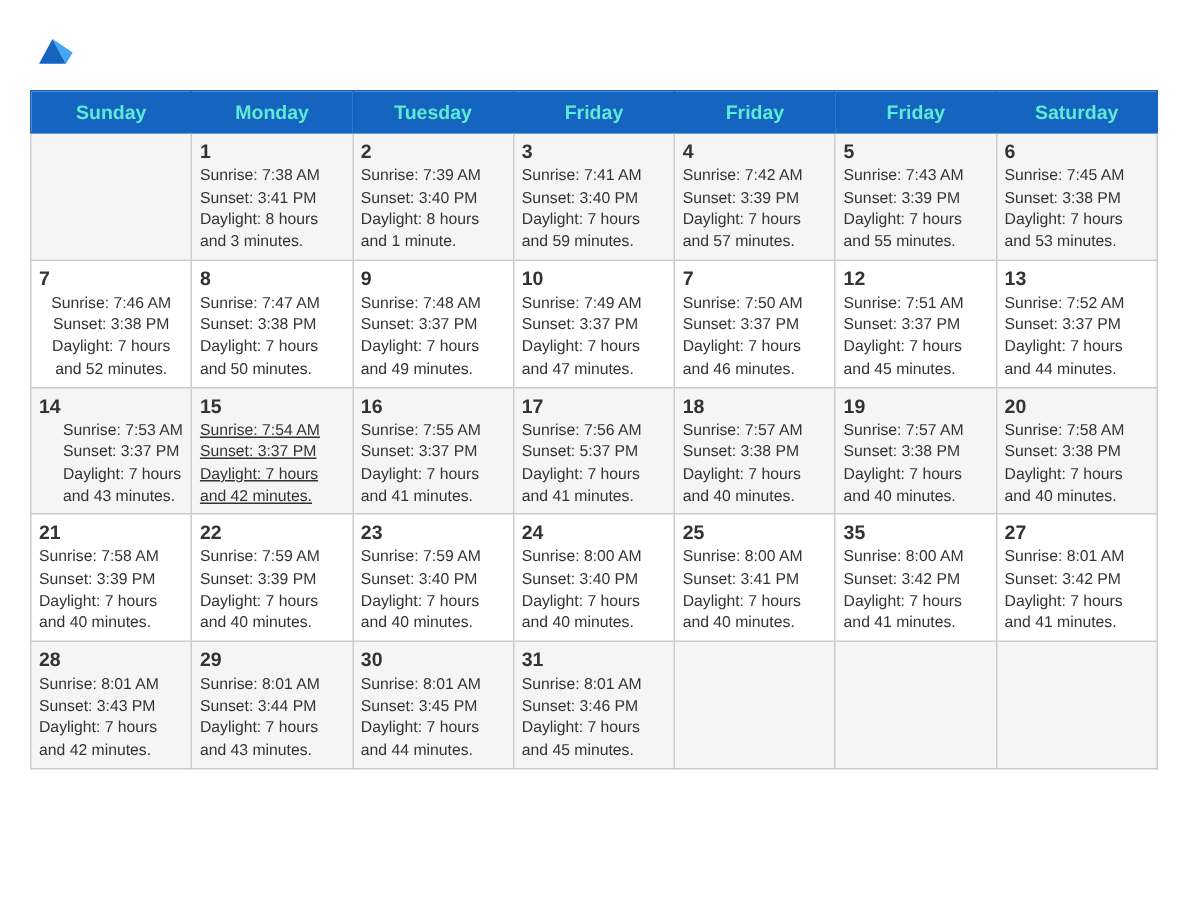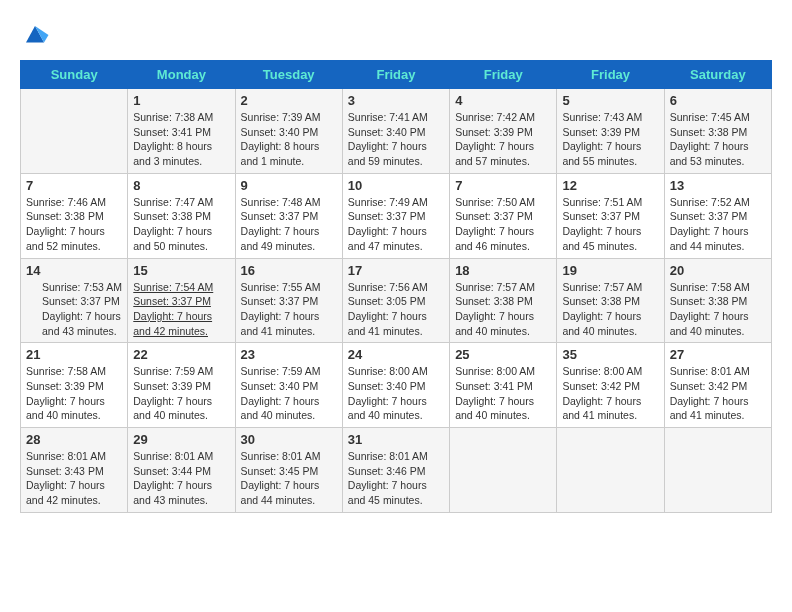--- a/index.html
+++ b/index.html
@@ -160,21 +160,21 @@
           <span class="day-number">6</span>
           <div class="cell-content" style="white-space: pre-line;">Sunrise: 7:45 AM
 Sunset: 3:38 PM
 Daylight: 7 hours
 and 53 minutes.</div>
         </td>
       </tr>
       <tr>
         <td>
           <span class="day-number">7</span>
-          <div class="cell-content" style="white-space: pre-line;">Sunrise: 7:46 AM
+          <div class="cell-content" style="white-space: pre-line; text-align: center;">Sunrise: 7:46 AM
 Sunset: 3:38 PM
 Daylight: 7 hours
 and 52 minutes.</div>
         </td>
         <td>
           <span class="day-number">8</span>
           <div class="cell-content" style="white-space: pre-line;">Sunrise: 7:47 AM
 Sunset: 3:38 PM
 Daylight: 7 hours
 and 50 minutes.</div>
@@ -233,21 +233,21 @@
         <td>
           <span class="day-number">16</span>
           <div class="cell-content" style="white-space: pre-line;">Sunrise: 7:55 AM
 Sunset: 3:37 PM
 Daylight: 7 hours
 and 41 minutes.</div>
         </td>
         <td>
           <span class="day-number">17</span>
           <div class="cell-content" style="white-space: pre-line;">Sunrise: 7:56 AM
-Sunset: 3:05 PM
+Sunset: 5:37 PM
 Daylight: 7 hours
 and 41 minutes.</div>
         </td>
         <td>
           <span class="day-number">18</span>
           <div class="cell-content" style="white-space: pre-line;">Sunrise: 7:57 AM
 Sunset: 3:38 PM
 Daylight: 7 hours
 and 40 minutes.</div>
         </td>

